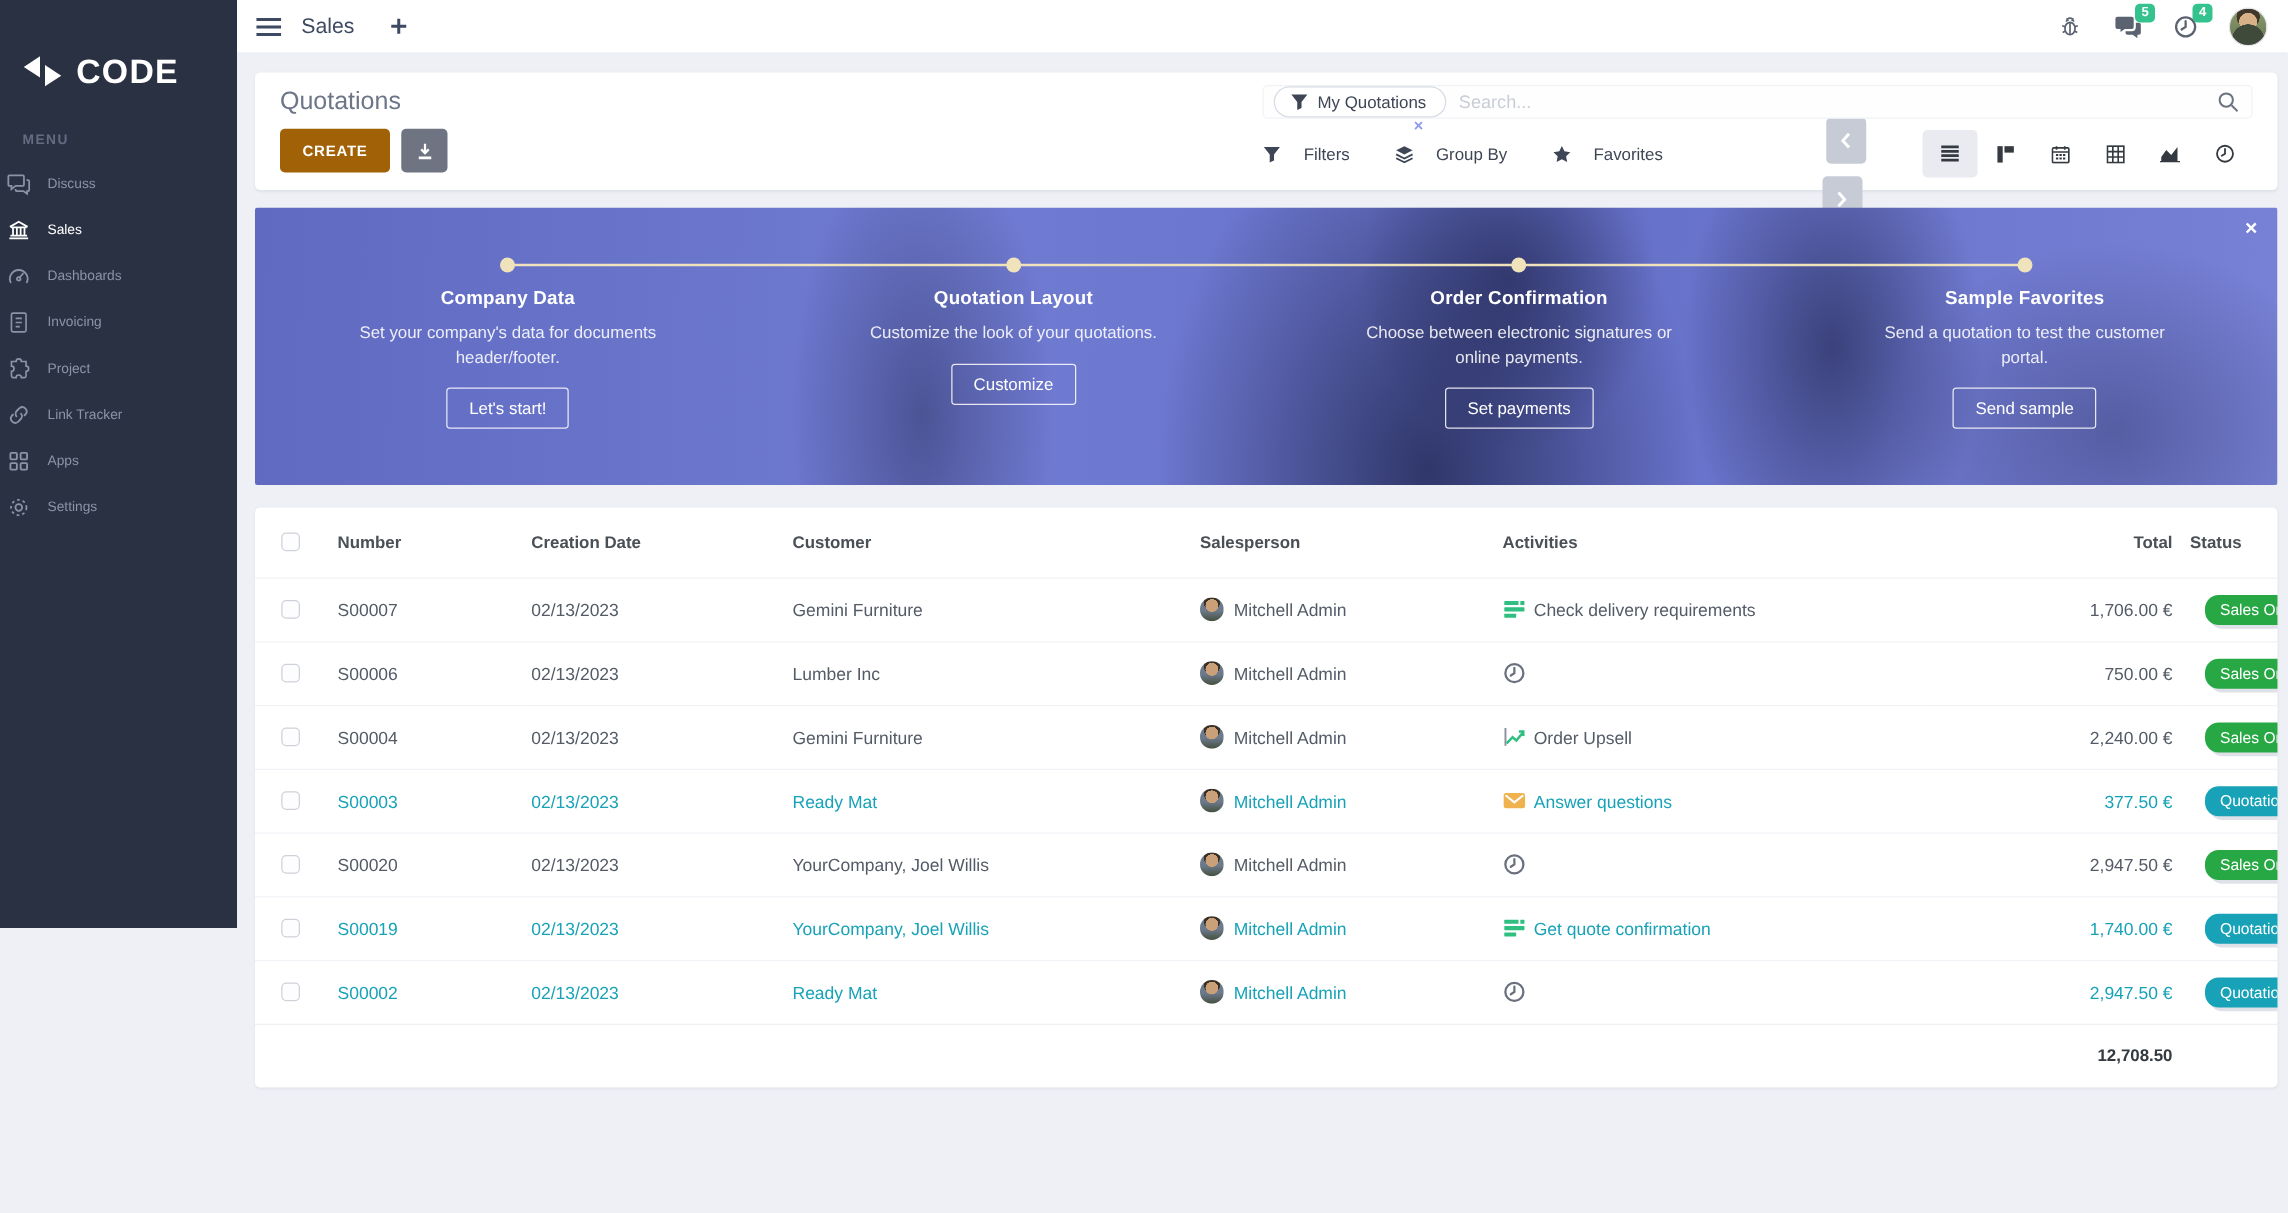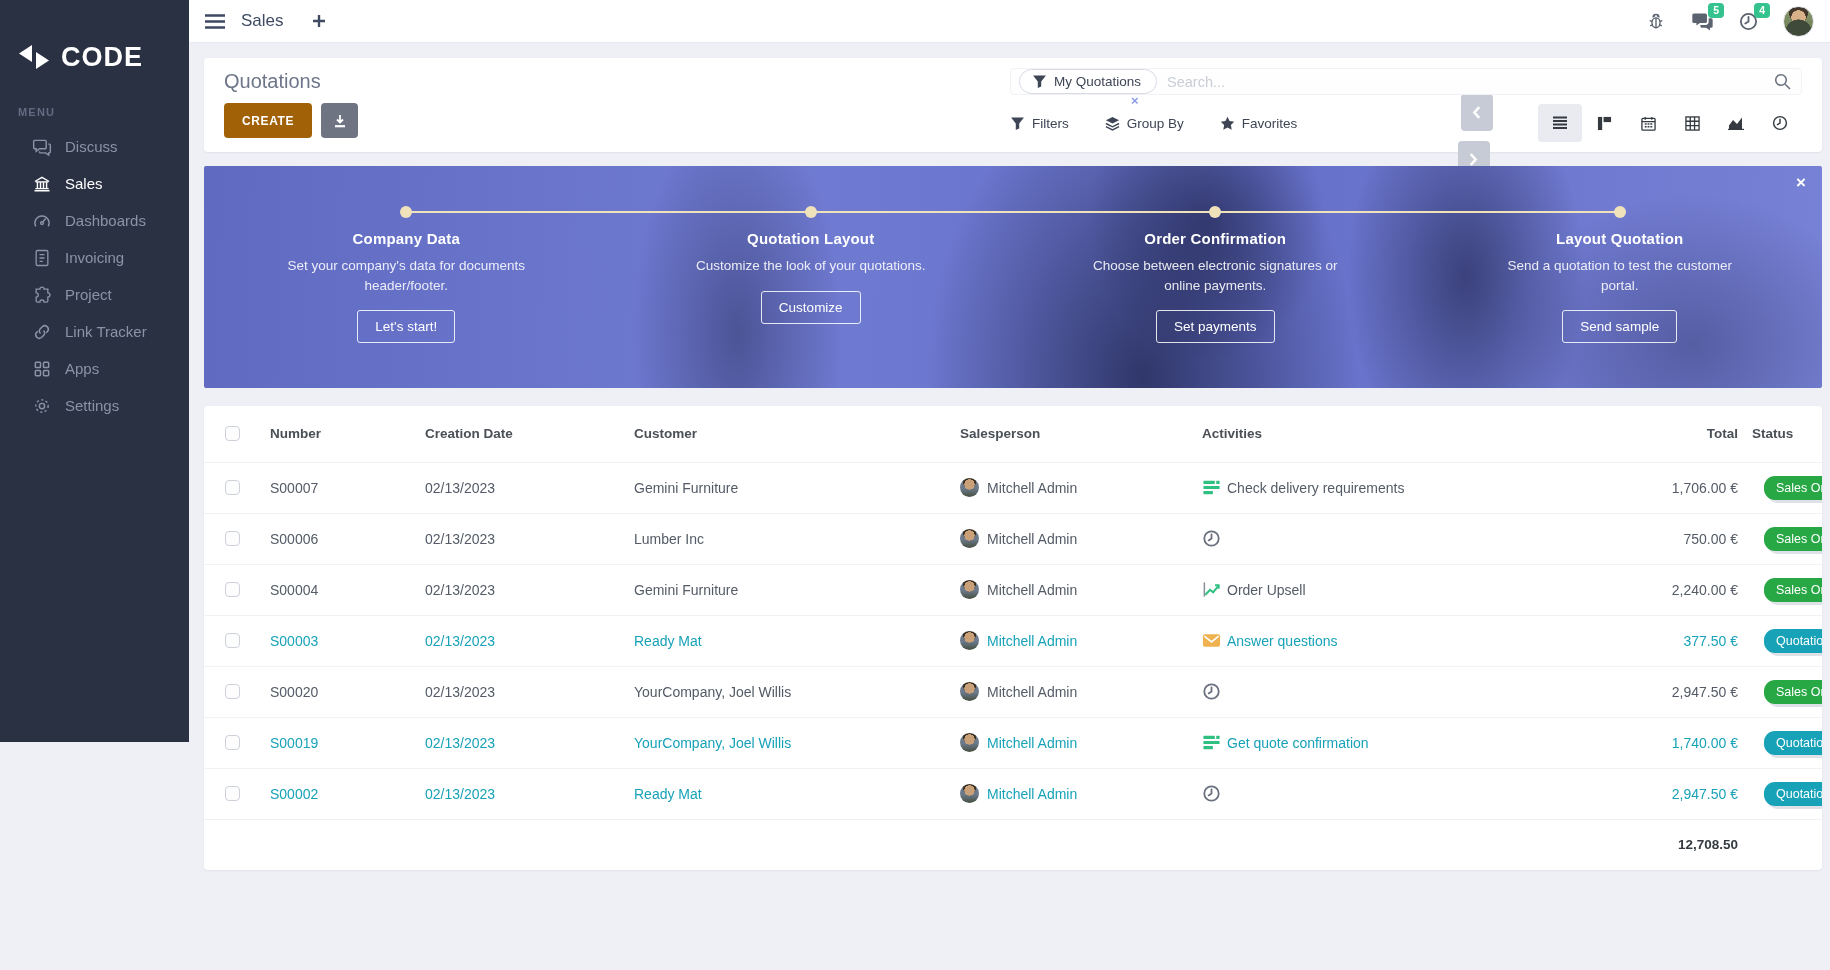--- a/index.html
+++ b/index.html
@@ -5,21 +5,21 @@
   * { margin:0; padding:0; box-sizing:border-box; }
   html,body { width:1830px; height:970px; overflow:hidden; }
   body { font-family:"Liberation Sans", sans-serif; background:#eef0f5; color:#495057; }
 
   
   .sidebar { position:fixed; left:0; top:0; width:189px; height:742px; background:#2a3142; z-index:30; }
   .logo { display:flex; align-items:center; gap:9px; padding:26px 0 0 16px; height:88px; }
   .logo-mark { width:36px; height:26px; flex:0 0 auto; }
   .logo-text { color:#fff; font-size:27px; font-weight:bold; letter-spacing:1px; }
   .menu-label { color:#646b82; font-size:11px; font-weight:bold; letter-spacing:1.2px; padding:18px 0 10px 18px; }
-  .nav-item { display:flex; align-items:center; gap:13px; height:37px; padding-left:32px; color:#8b93a8; font-size:15px; cursor:pointer; }
+  .nav-item { display:flex; align-items:center; gap:13px; height:37px; padding-left:5px; color:#8b93a8; font-size:11px; cursor:pointer; }
   .nav-item[data-active="true"] { color:#ffffff; }
   .nav-item .mi { width:20px; height:20px; display:inline-flex; }
   .nav-item .mi svg { width:20px; height:20px; }
 
   
   .topbar { position:fixed; left:189px; top:0; right:0; height:43px; background:#fff; border-bottom:1px solid #e7e9ef; display:flex; align-items:center; padding:0 16px; z-index:20; }
   .hamburger { width:20px; height:15px; margin-right:16px; cursor:pointer; }
   .topbar-tab { font-size:17px; color:#3e4a61; font-weight:500; margin-right:28px; }
   .topbar-plus { width:14px; height:14px; cursor:pointer; }
   .topbar-right { margin-left:auto; display:flex; align-items:center; gap:24px; }
@@ -43,21 +43,21 @@
   .btn-create { background:#a16207; color:#fff; border:none; border-radius:4px; font-size:12px; font-weight:bold; letter-spacing:.6px; padding:0 18px; height:35px; cursor:pointer; font-family:inherit; }
   .btn-download { background:#6f7482; border:none; border-radius:4px; width:37px; height:35px; display:inline-flex; align-items:center; justify-content:center; cursor:pointer; }
   .header-right { margin-left:auto; width:792px; display:flex; flex-direction:column; }
   .searchbox { position:relative; display:flex; align-items:center; height:34px; border:1px solid #f0f2f6; background:#fefefe; border-radius:4px; padding:0 10px 0 8px; }
   .facet { display:inline-flex; align-items:center; gap:7px; border:1px solid #d9dce5; border-radius:16px; padding:4px 15px 4px 12px; font-size:13.5px; color:#3e4555; background:#fff; cursor:pointer; white-space:nowrap; }
   .facet-x { position:absolute; left:120px; top:25px; color:#8c9af0; font-size:13px; font-weight:bold; cursor:pointer; line-height:1; }
   .search-input { border:none; outline:none; flex:1; margin-left:10px; font-size:14.5px; color:#495057; font-family:inherit; background:transparent; }
   .search-input::placeholder { color:#c9cdd6; }
   .search-mag { width:17px; height:17px; cursor:pointer; }
   .controls-row { display:flex; align-items:center; margin-top:9px; height:38px; }
-  .ctl-btn { display:inline-flex; align-items:center; gap:7px; font-size:13.5px; color:#3e4555; cursor:pointer; margin-right:36px; background:none; border:none; font-family:inherit; }
+  .ctl-btn { display:inline-flex; align-items:center; gap:18px; font-size:13.5px; color:#3e4555; cursor:pointer; margin-right:36px; background:none; border:none; font-family:inherit; }
   .pager { margin-left:auto; display:flex; align-items:center; gap:10px;flex-direction:column; }
   .pager-range { font-size:13.5px; color:#495057; }
   .pager-btn { width:32px; height:37px; border:none; border-radius:4px; background:#c7cbd5; display:inline-flex; align-items:center; justify-content:center; cursor:pointer; }
   .pager-btn + .pager-btn { margin-left:-6px; }
   .view-switcher { display:flex; align-items:center; margin-left:42px; }
   .vs-btn { width:44px; height:38px; display:inline-flex; align-items:center; justify-content:center; border:none; background:none; border-radius:4px; cursor:pointer; }
   .vs-btn[data-active="true"] { background:#e9ebf1; }
 
   
   .banner { position:relative; margin-top:14px; height:222px; border-radius:2px; overflow:hidden; color:#fff;
@@ -365,21 +365,21 @@
 
         <div class="step">
           <span class="step-dot"></span>
           <div class="step-title">Order Confirmation</div>
           <div class="step-desc">Choose between electronic signatures or online payments.</div>
           <button class="step-btn">Set payments</button>
         </div>
 
         <div class="step">
           <span class="step-dot"></span>
-          <div class="step-title">Layout Quotation</div>
+          <div class="step-title">Sample Favorites</div>
           <div class="step-desc">Send a quotation to test the customer portal.</div>
           <button class="step-btn">Send sample</button>
         </div>
 
     </div>
     <span class="banner-close">×</span>
   </div>
 
   <div class="table-card">
     <table>

